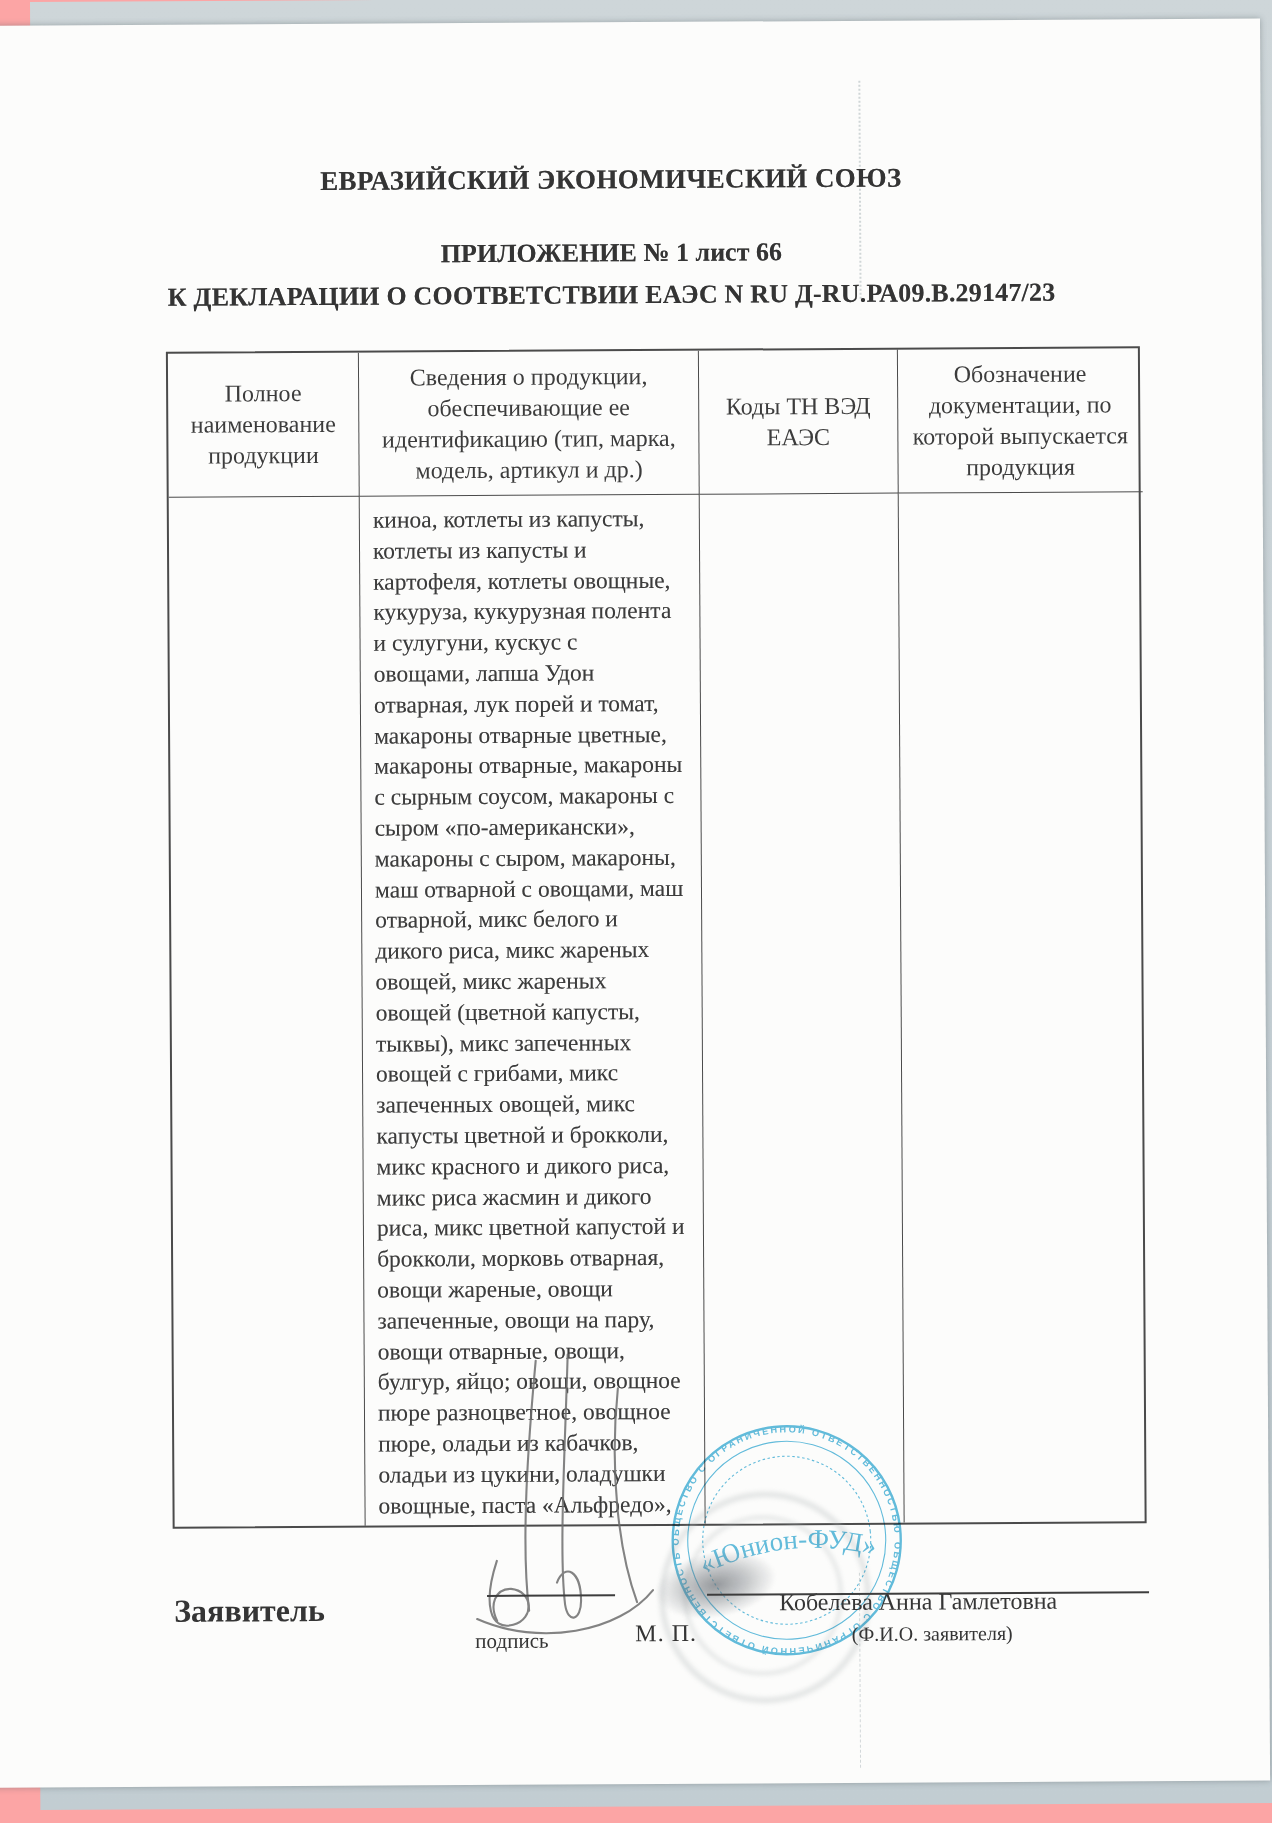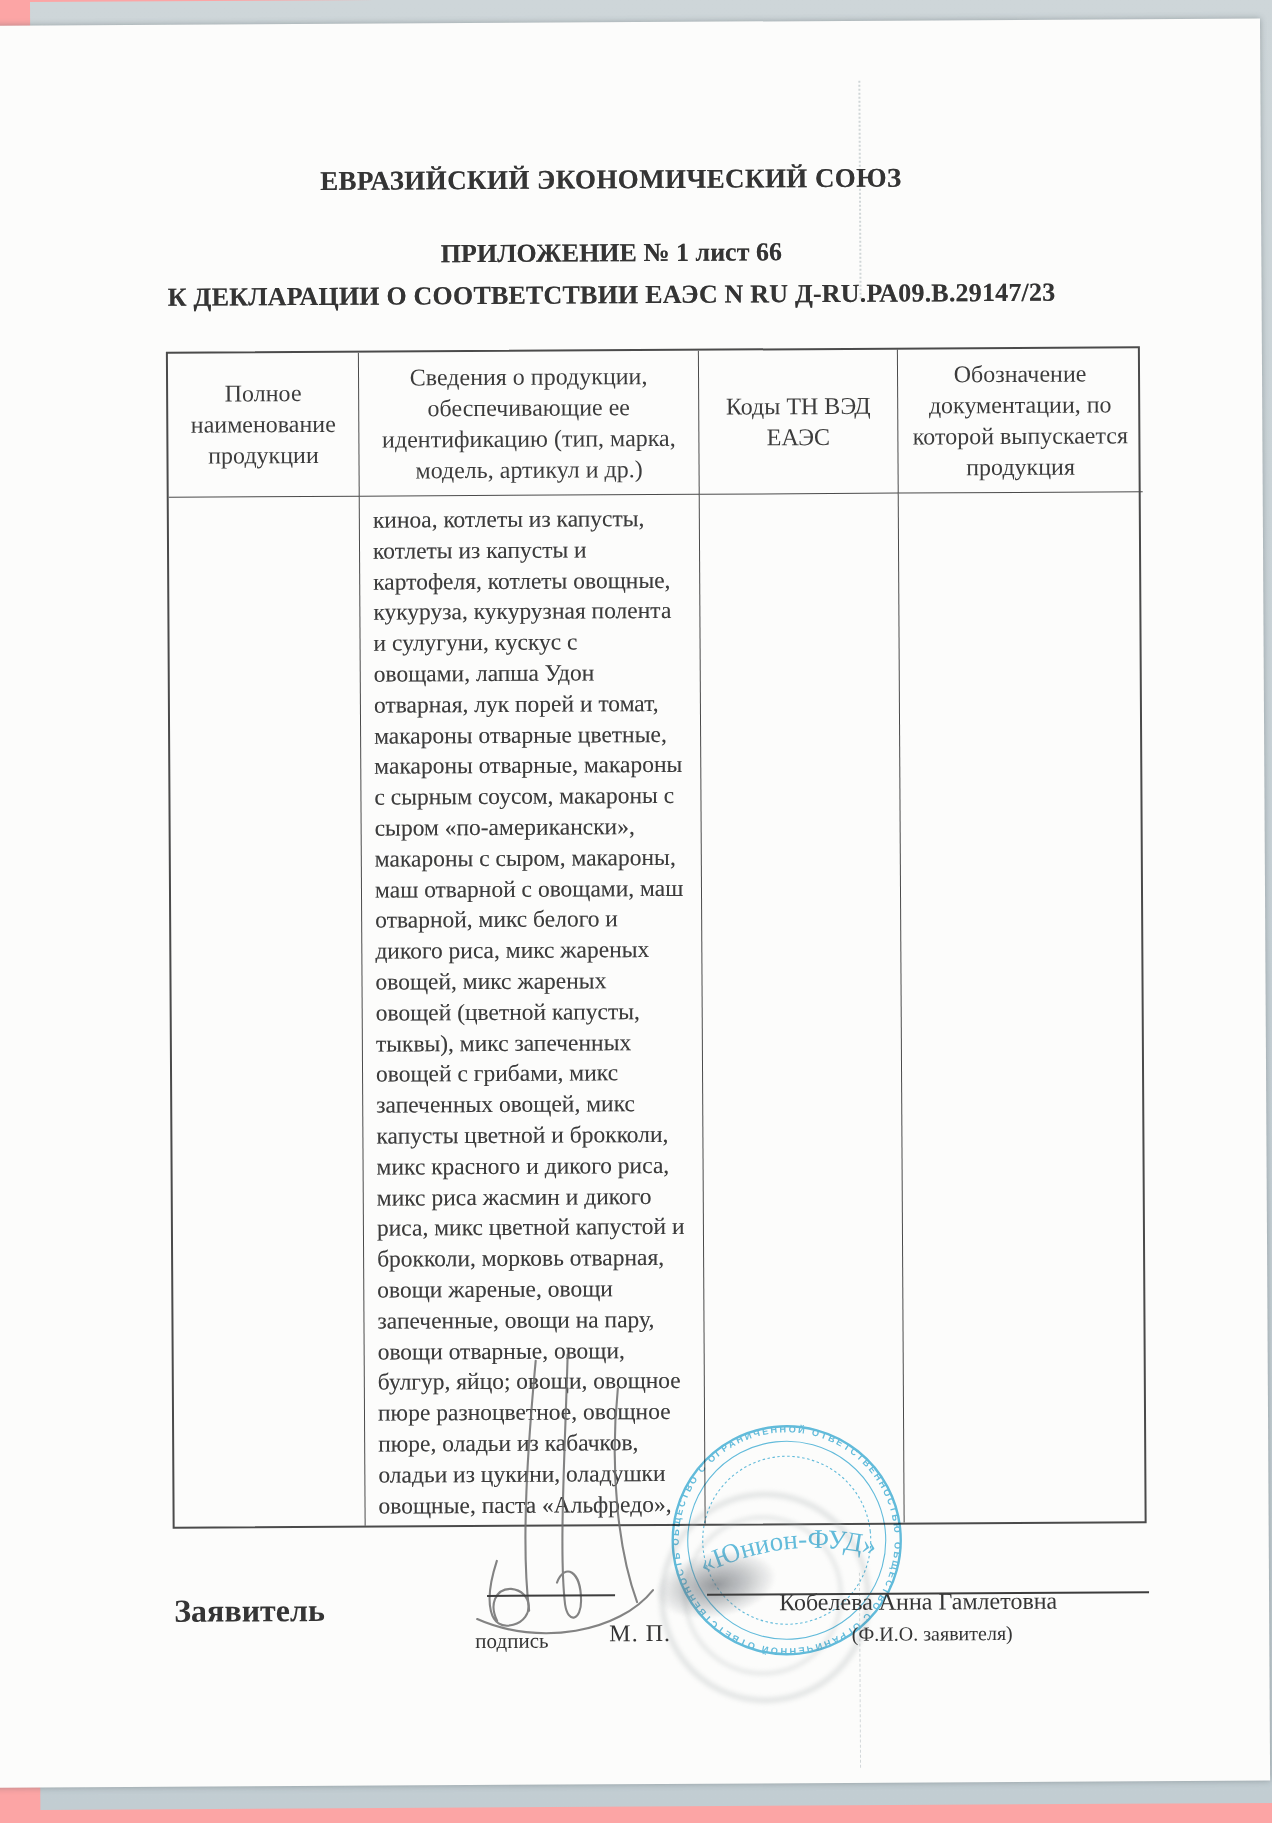--- a/index.html
+++ b/index.html
@@ -126,19 +126,19 @@
         <path d="M 28,208 C 14,250 20,278 44,272 C 66,266 64,238 42,236 C 26,236 20,252 28,268"></path>
         <path d="M 8,266 C 70,294 150,280 184,238"></path>
       </g>
     </svg>
 
     <div class="lbl" style="left:205px;top:1568px;font-size:32px;font-weight:bold;">Заявитель</div>
 
     <div class="line" style="left:518px;top:1572px;width:128px;"></div>
     <div class="lbl" style="left:506px;top:1606px;width:152px;text-align:left;font-size:21px;">подпись</div>
 
-    <div class="lbl" style="left:640px;top:1598px;font-size:24px;letter-spacing:1px;">М. П.</div>
+    <div class="lbl" style="left:666px;top:1598px;font-size:24px;letter-spacing:1px;">М. П.</div>
 
     <div class="lbl" style="left:810px;top:1568px;font-size:24px;">Кобелева Анна Гамлетовна</div>
     <div class="line" style="left:738px;top:1572px;width:442px;"></div>
     <div class="lbl" style="left:838px;top:1602px;width:250px;text-align:center;font-size:20px;">(Ф.И.О. заявителя)</div>
   </div>
 </div>
 
 </body></html>

